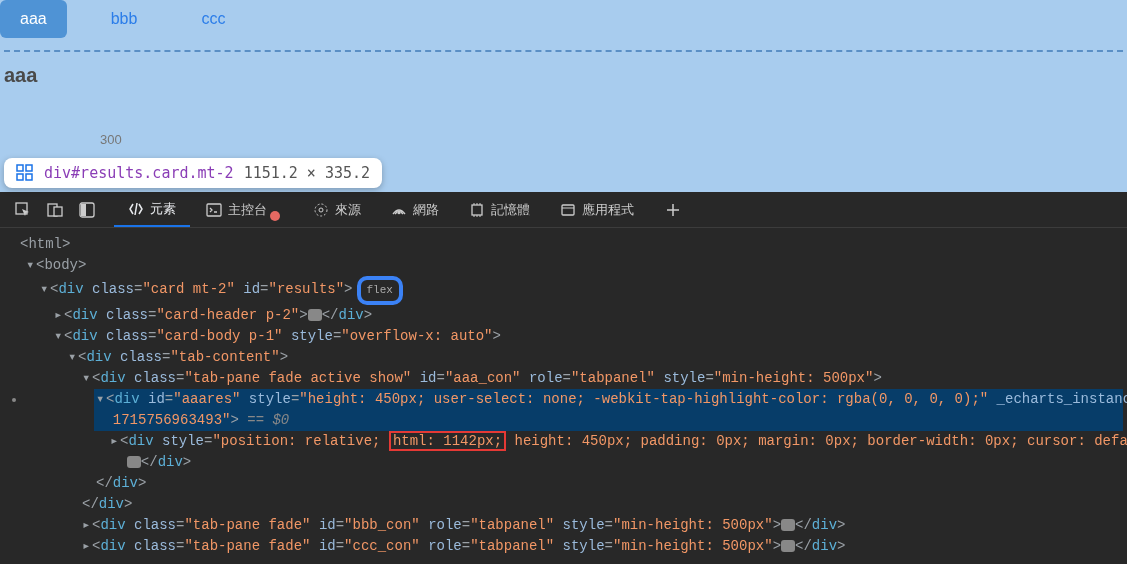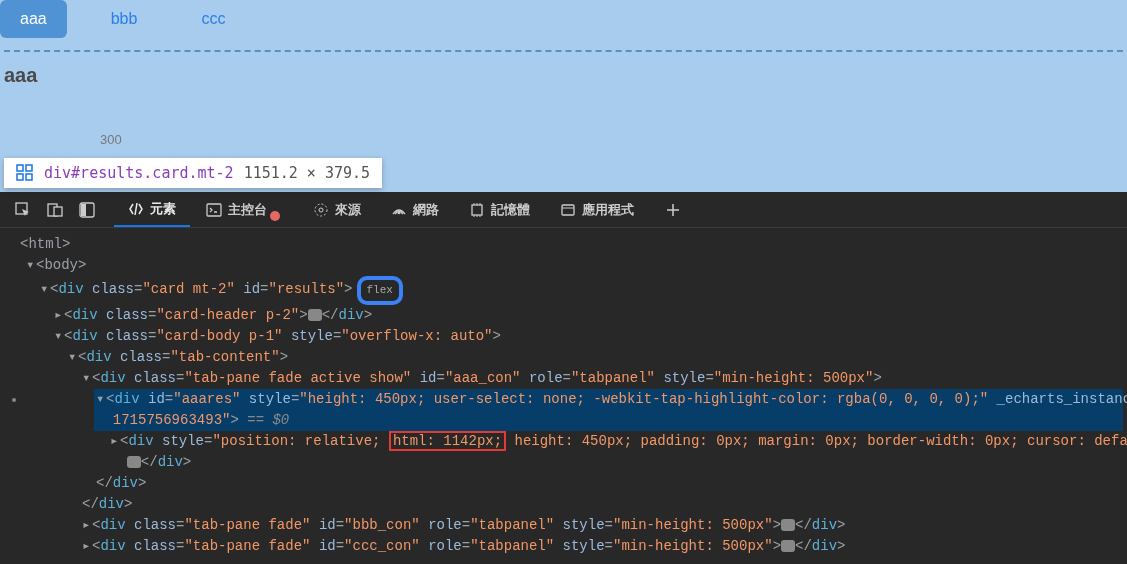--- a/index.html
+++ b/index.html
@@ -51,21 +51,21 @@
     font-size: 13px;
     color: #777;
     text-align: right;
   }
   
   .inspect-tooltip {
     position: absolute;
     left: 4px;
     bottom: 4px;
     background: #fff;
-    border-radius: 0;
+    border-radius: 8px;
     box-shadow: 0 2px 6px rgba(0,0,0,.25);
     display: flex;
     align-items: center;
     gap: 10px;
     padding: 6px 12px;
     font-size: 15px;
   }
   .inspect-tooltip .grid-icon {
     width: 18px; height: 18px;
   }
@@ -80,21 +80,20 @@
     color: #ccc;
     font-size: 13px;
   }
   .dt-tabbar {
     display: flex;
     align-items: center;
     height: 36px;
     border-bottom: 1px solid #3c3c3c;
     padding-left: 8px;
     gap: 2px;
-    font-weight: bold;
   }
   .dt-iconbtn {
     width: 30px; height: 30px;
     display: flex; align-items: center; justify-content: center;
     color: #bbb;
     cursor: pointer;
   }
   .dt-tab {
     display: flex;
     align-items: center;
@@ -182,21 +181,21 @@
   <div class="inspect-tooltip">
     <span class="grid-icon">
       <svg viewBox="0 0 18 18" width="18" height="18">
           <rect x="1" y="1" width="6" height="6" fill="none" stroke="#1a73e8" stroke-width="1.5"></rect>
           <rect x="10" y="1" width="6" height="6" fill="none" stroke="#1a73e8" stroke-width="1.5"></rect>
           <rect x="1" y="10" width="6" height="6" fill="none" stroke="#1a73e8" stroke-width="1.5"></rect>
           <rect x="10" y="10" width="6" height="6" fill="none" stroke="#1a73e8" stroke-width="1.5"></rect>
         </svg>
     </span>
     <span class="selector-text">div#results.card.mt-2</span>
-    <span class="dim-text">1151.2 × 379.5</span>
+    <span class="dim-text">1151.2 × 335.2</span>
   </div>
 </div>
 
 <div class="devtools">
 
   <div class="dt-tabbar">
     <div class="dt-iconbtn">
       <svg width="16" height="16" viewBox="0 0 16 16">
           <rect x="1" y="1" width="11" height="11" fill="none" stroke="#ccc" stroke-width="1.3"></rect>
           <path d="M7 7 L14 10 L11 11 L10 14 Z" fill="#ccc"></path>

